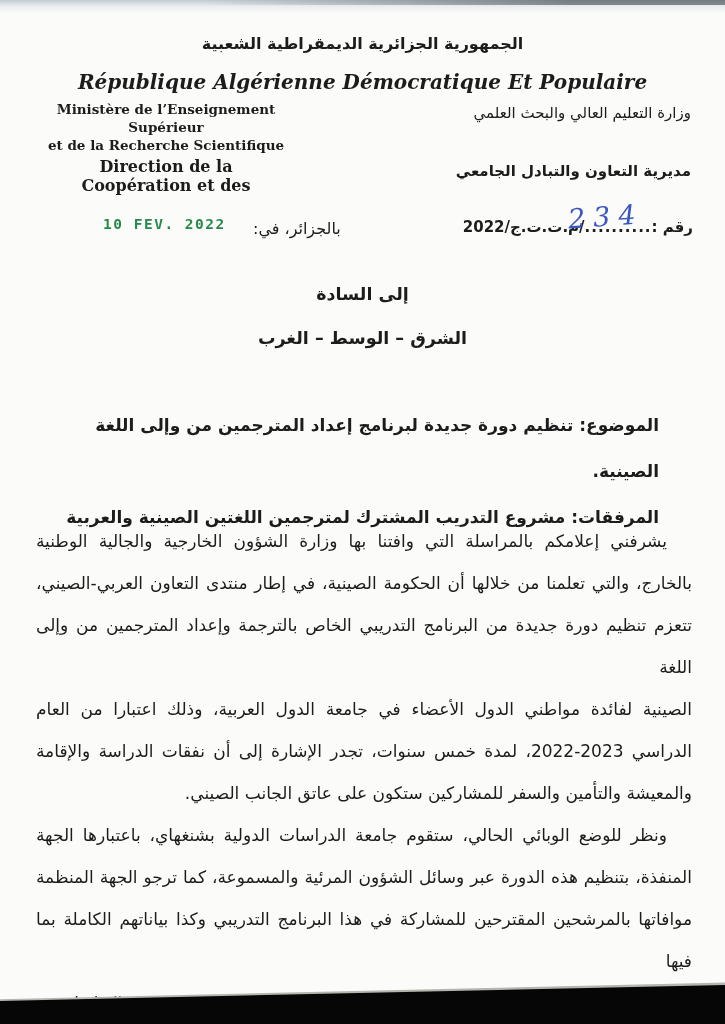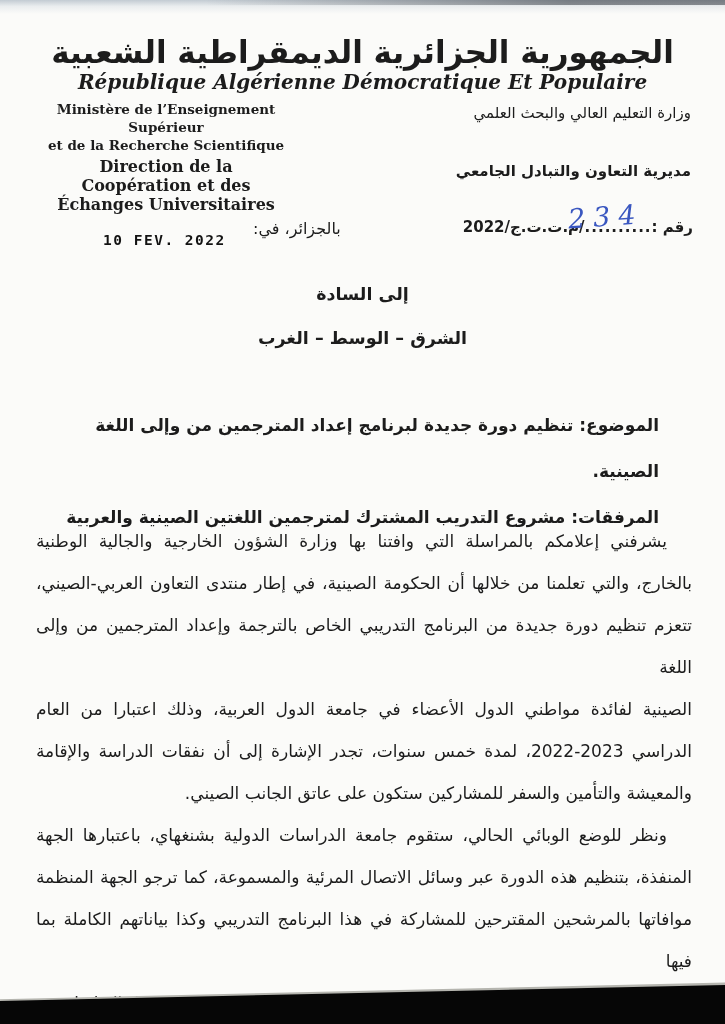--- a/index.html
+++ b/index.html
@@ -21,21 +21,21 @@
     position:absolute; left:0; bottom:0; width:100%; height:46px;
     background:#b5b5af; clip-path:polygon(0 46%, 100% 10%, 100% 30%, 0 60%);
   }
   .bottom-edge {
     position:absolute; left:0; bottom:0; width:100%; height:46px;
     background:#060606; clip-path:polygon(0 50%, 100% 15%, 100% 100%, 0 100%);
   }
   
   .title-ar {
     position:absolute; top:34px; left:0; right:0; text-align:center;
-    direction:rtl; font-size:31px; font-weight:bold;
+    direction:rtl; font-size:16px; font-weight:bold;
   }
   .title-fr {
     position:absolute; top:70px; left:0; right:0; text-align:center;
     font-family:"DejaVu Serif", serif; font-style:italic; font-weight:bold; font-size:20px;
   }
   .ministry-fr {
     position:absolute; top:100px; left:44px; width:244px; text-align:center;
     font-family:"DejaVu Serif", serif; font-weight:bold; font-size:13.5px; line-height:18px;
   }
   .ministry-ar {
@@ -47,21 +47,21 @@
     font-family:"DejaVu Serif", serif; font-weight:bold; font-size:16px; line-height:19px;
   }
   .direction-ar {
     position:absolute; top:162px; right:34px; direction:rtl;
     font-size:15px; font-weight:bold;
   }
   
   .stamp {
     position:absolute; top:216px; left:103px;
     font-family:"DejaVu Sans Mono", monospace; font-weight:bold;
-    font-size:14.5px; letter-spacing:1.5px; color:#000000; opacity:.92;margin-top:16px;
+    font-size:14.5px; letter-spacing:1.5px; color:#15803d; opacity:.92;
   }
   .place-label {
     position:absolute; top:219px; left:253px; direction:rtl; font-size:16px;
   }
   .ref-line {
     position:absolute; top:218px; right:32px; direction:rtl;
     font-size:15px; font-weight:bold; white-space:nowrap;
   }
   .ref-dots { position:relative; display:inline-block; letter-spacing:1px; }
   .handwritten {
@@ -102,21 +102,20 @@
   <div class="title-fr">République Algérienne Démocratique Et Populaire</div>
 
   <div class="ministry-fr">
     <div>Ministère de l’Enseignement Supérieur</div>
     <div>et de la Recherche Scientifique</div>
   </div>
   <div class="ministry-ar">وزارة التعليم العالي والبحث العلمي</div>
 
   <div class="direction-fr">
     <div>Direction de la Coopération et des</div>
-    <div>Échanges Universitaires</div>
   </div>
   <div class="direction-ar">مديرية التعاون والتبادل الجامعي</div>
 
   <div class="stamp">10 FEV. 2022</div>
   <div class="place-label">بالجزائر، في:</div>
 
   <div class="ref-line"><span>رقم :</span><span class="ref-dots"><span>..........</span><span class="handwritten">234</span></span><span>/م.ت.ت.ج/2022</span></div>
 
   <div class="addressee">
     <div>إلى السادة</div>
@@ -129,21 +128,21 @@
   </div>
 
   <div class="body-block">
     <div class="body-line para-start">يشرفني إعلامكم بالمراسلة التي وافتنا بها وزارة الشؤون الخارجية والجالية الوطنية</div>
     <div class="body-line">بالخارج، والتي تعلمنا من خلالها أن الحكومة الصينية، في إطار منتدى التعاون العربي-الصيني،</div>
     <div class="body-line">تتعزم تنظيم دورة جديدة من البرنامج التدريبي الخاص بالترجمة وإعداد المترجمين من وإلى اللغة</div>
     <div class="body-line">الصينية لفائدة مواطني الدول الأعضاء في جامعة الدول العربية، وذلك اعتبارا من العام</div>
     <div class="body-line">الدراسي 2023-2022، لمدة خمس سنوات، تجدر الإشارة إلى أن نفقات الدراسة والإقامة</div>
     <div class="body-line para-end">والمعيشة والتأمين والسفر للمشاركين ستكون على عاتق الجانب الصيني.</div>
     <div class="body-line para-start">ونظر للوضع الوبائي الحالي، ستقوم جامعة الدراسات الدولية بشنغهاي، باعتبارها الجهة</div>
-    <div class="body-line">المنفذة، بتنظيم هذه الدورة عبر وسائل الاتصال المرئية والمسموعة، كما ترجو الجهة المنظمة</div>
+    <div class="body-line">المنفذة، بتنظيم هذه الدورة عبر وسائل الشؤون المرئية والمسموعة، كما ترجو الجهة المنظمة</div>
     <div class="body-line">موافاتها بالمرشحين المقترحين للمشاركة في هذا البرنامج التدريبي وكذا بياناتهم الكاملة بما فيها</div>
     <div class="body-line para-end">السيرة الذاتية وبيانات الاتصال (البريد الالكتروني). وذلك حتى يتسنى لها التواصل مع المرشحين</div>
   </div>
 
   <div class="bottom-edge-soft"></div>
   <div class="bottom-edge"></div>
 
 </div>
 
 </body></html>

